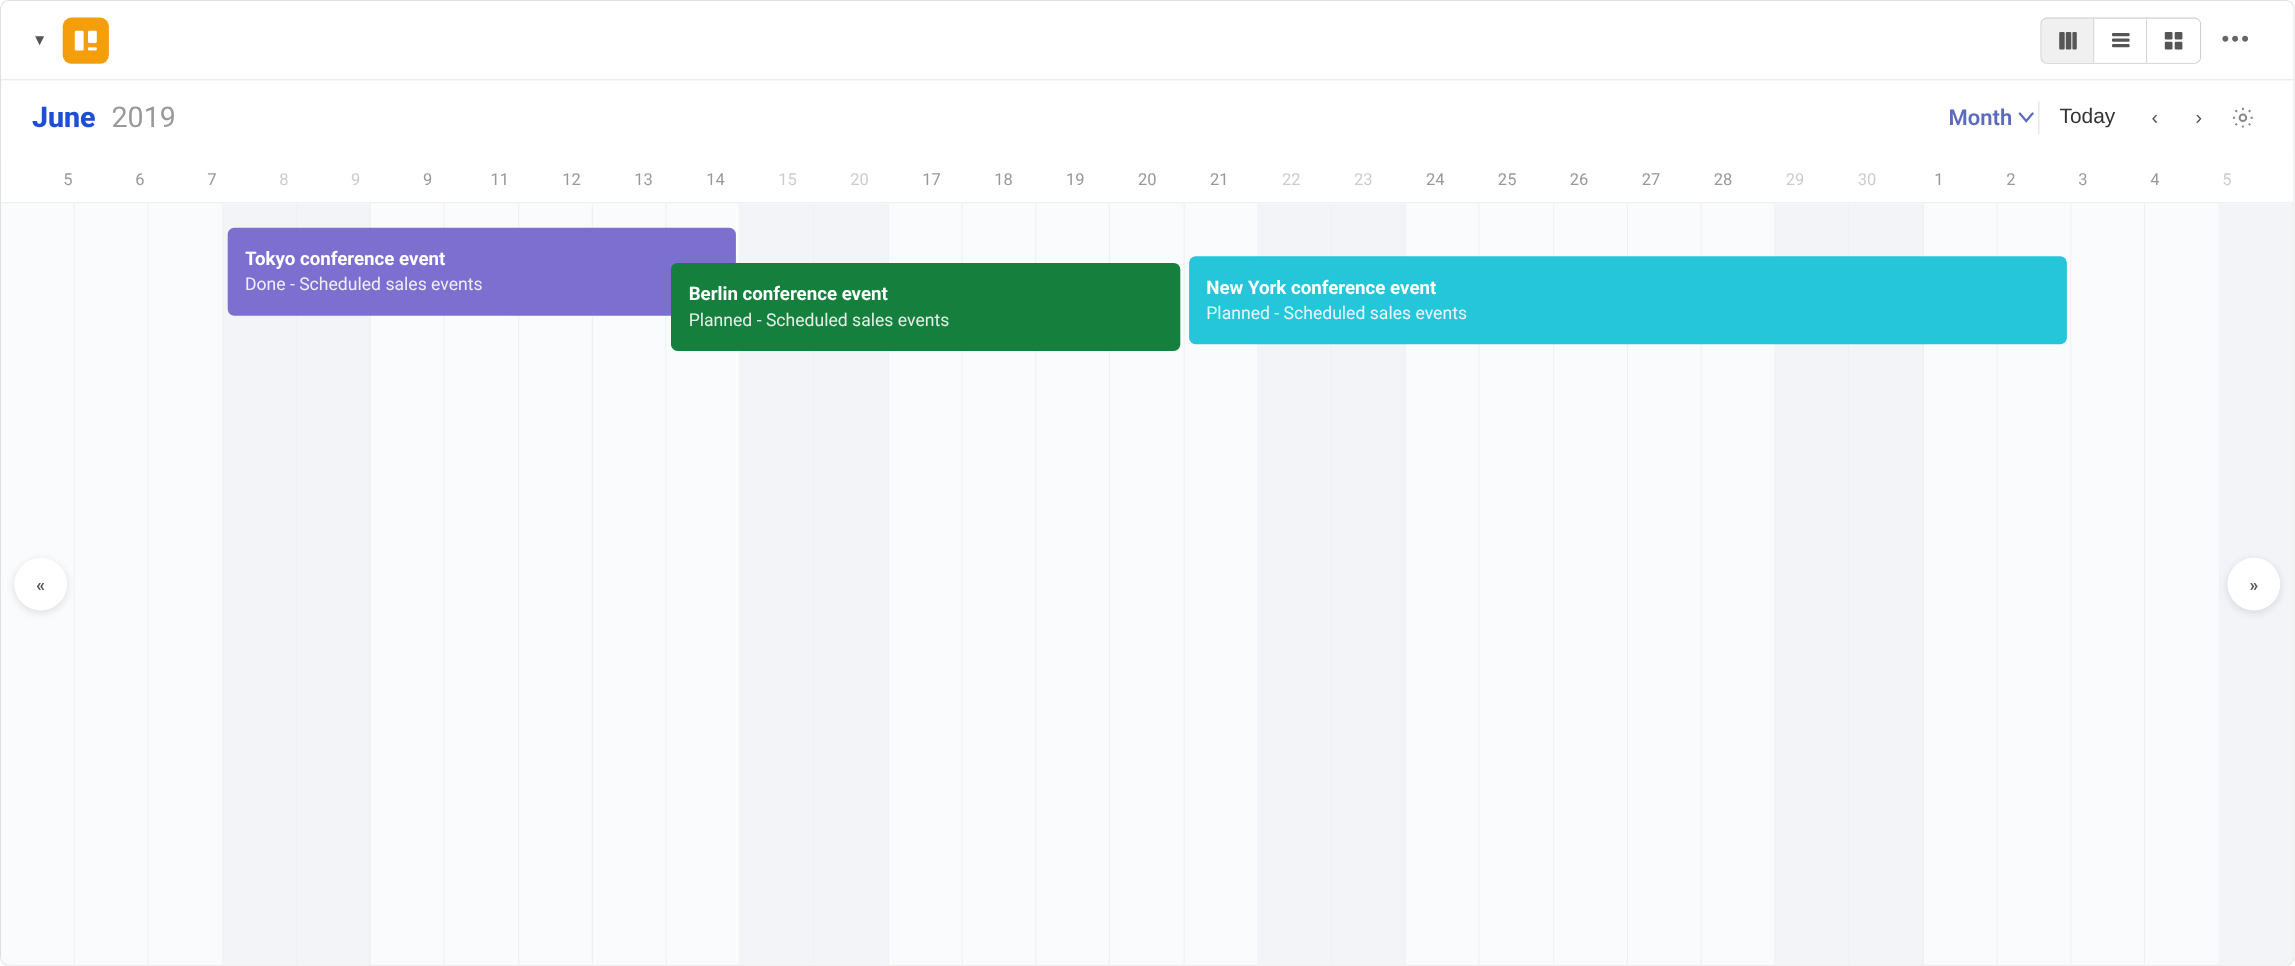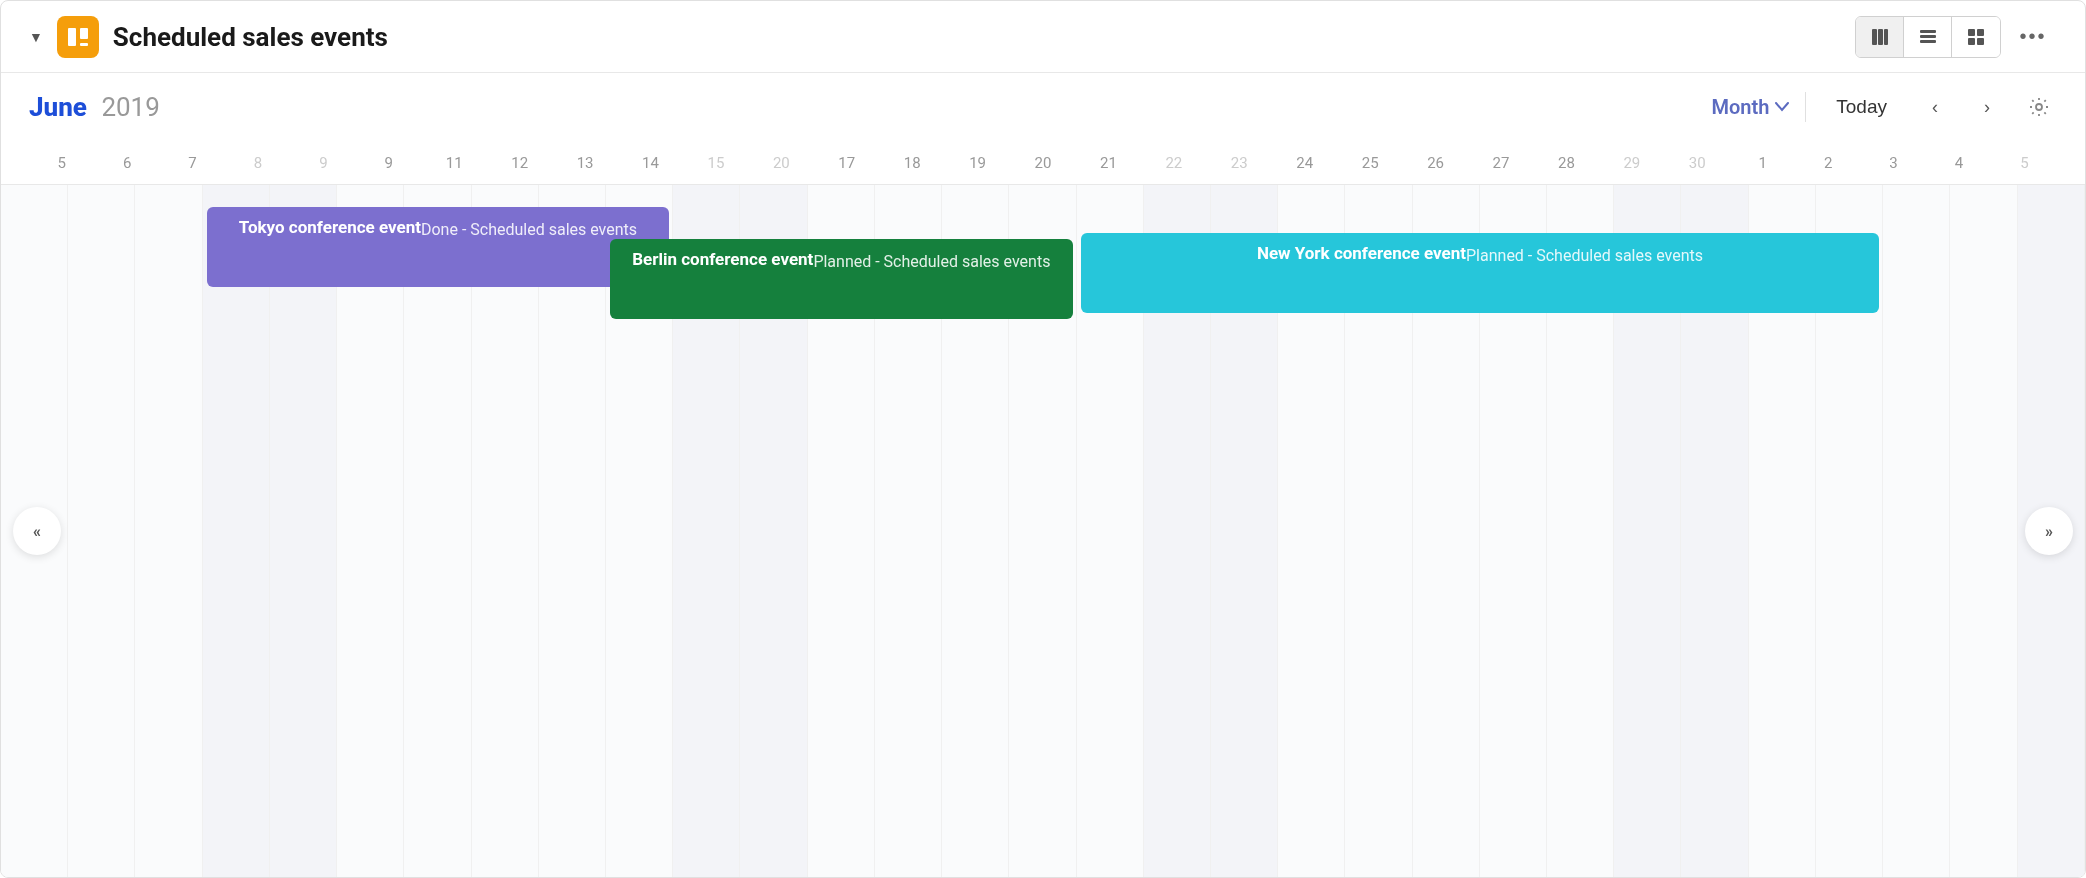--- a/index.html
+++ b/index.html
@@ -144,21 +144,21 @@
 
     .month-year .year {
       font-weight: 400;
       color: #999;
       margin-left: 8px;
     }
 
     .sub-header-right {
       display: flex;
       align-items: center;
-      gap: 16px;
+      gap: 4px;
     }
 
     .month-selector {
       display: flex;
       align-items: center;
       gap: 6px;
       color: #5c6bc0;
       font-size: 20px;
       font-weight: 600;
       cursor: pointer;
@@ -290,21 +290,21 @@
     .side-nav.left { left: 12px; }
     .side-nav.right { right: 12px; }
 
     
     .event-bar {
       position: absolute;
       border-radius: 6px;
       padding: 10px 16px;
       cursor: pointer;
       display: flex;
-      flex-direction: row;
+      flex-direction: column;
       justify-content: center;
     }
 
     .event-bar .event-title {
       font-size: 17px;
       font-weight: 700;
       color: #fff;
       white-space: nowrap;
       overflow: hidden;
       text-overflow: ellipsis;
@@ -327,21 +327,20 @@
   <div class="header">
     <div class="header-left">
       <span class="dropdown-arrow">▼</span>
       <div class="app-logo">
         <svg viewBox="0 0 24 24">
           <rect x="2" y="3" width="8" height="18" rx="1"></rect>
           <rect x="14" y="3" width="8" height="11" rx="1"></rect>
           <rect x="14" y="18" width="8" height="3" rx="1"></rect>
         </svg>
       </div>
-      <h1 class="page-title">Scheduled sales events</h1>
     </div>
     <div class="header-right">
       <div class="view-btn-group">
         <button class="view-btn active" title="Kanban view">
           <svg width="18" height="18" viewBox="0 0 18 18" fill="currentColor">
             <rect x="1" y="1" width="5" height="16" rx="1"></rect>
             <rect x="7" y="1" width="5" height="16" rx="1"></rect>
             <rect x="13" y="1" width="4" height="16" rx="1"></rect>
           </svg>
         </button>

